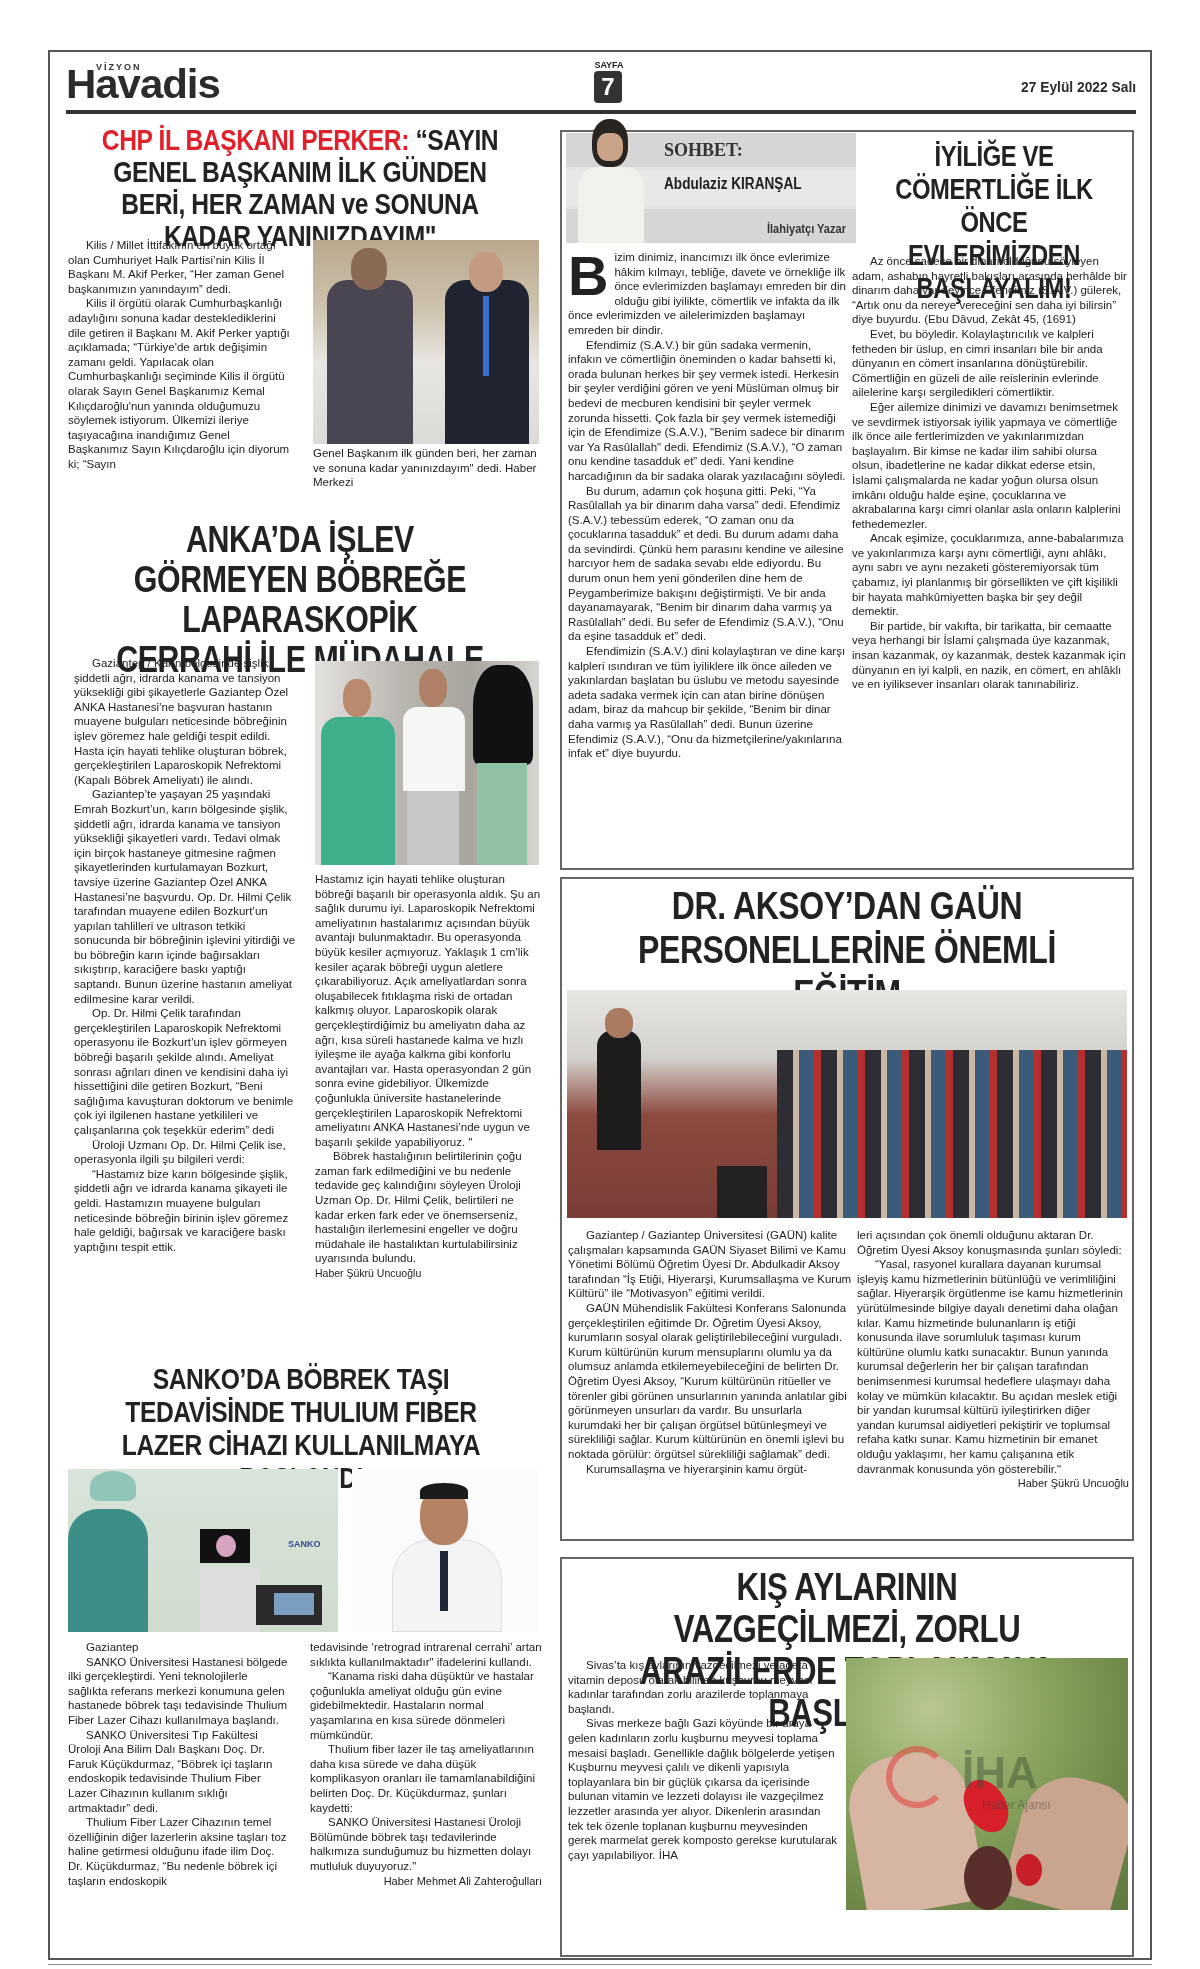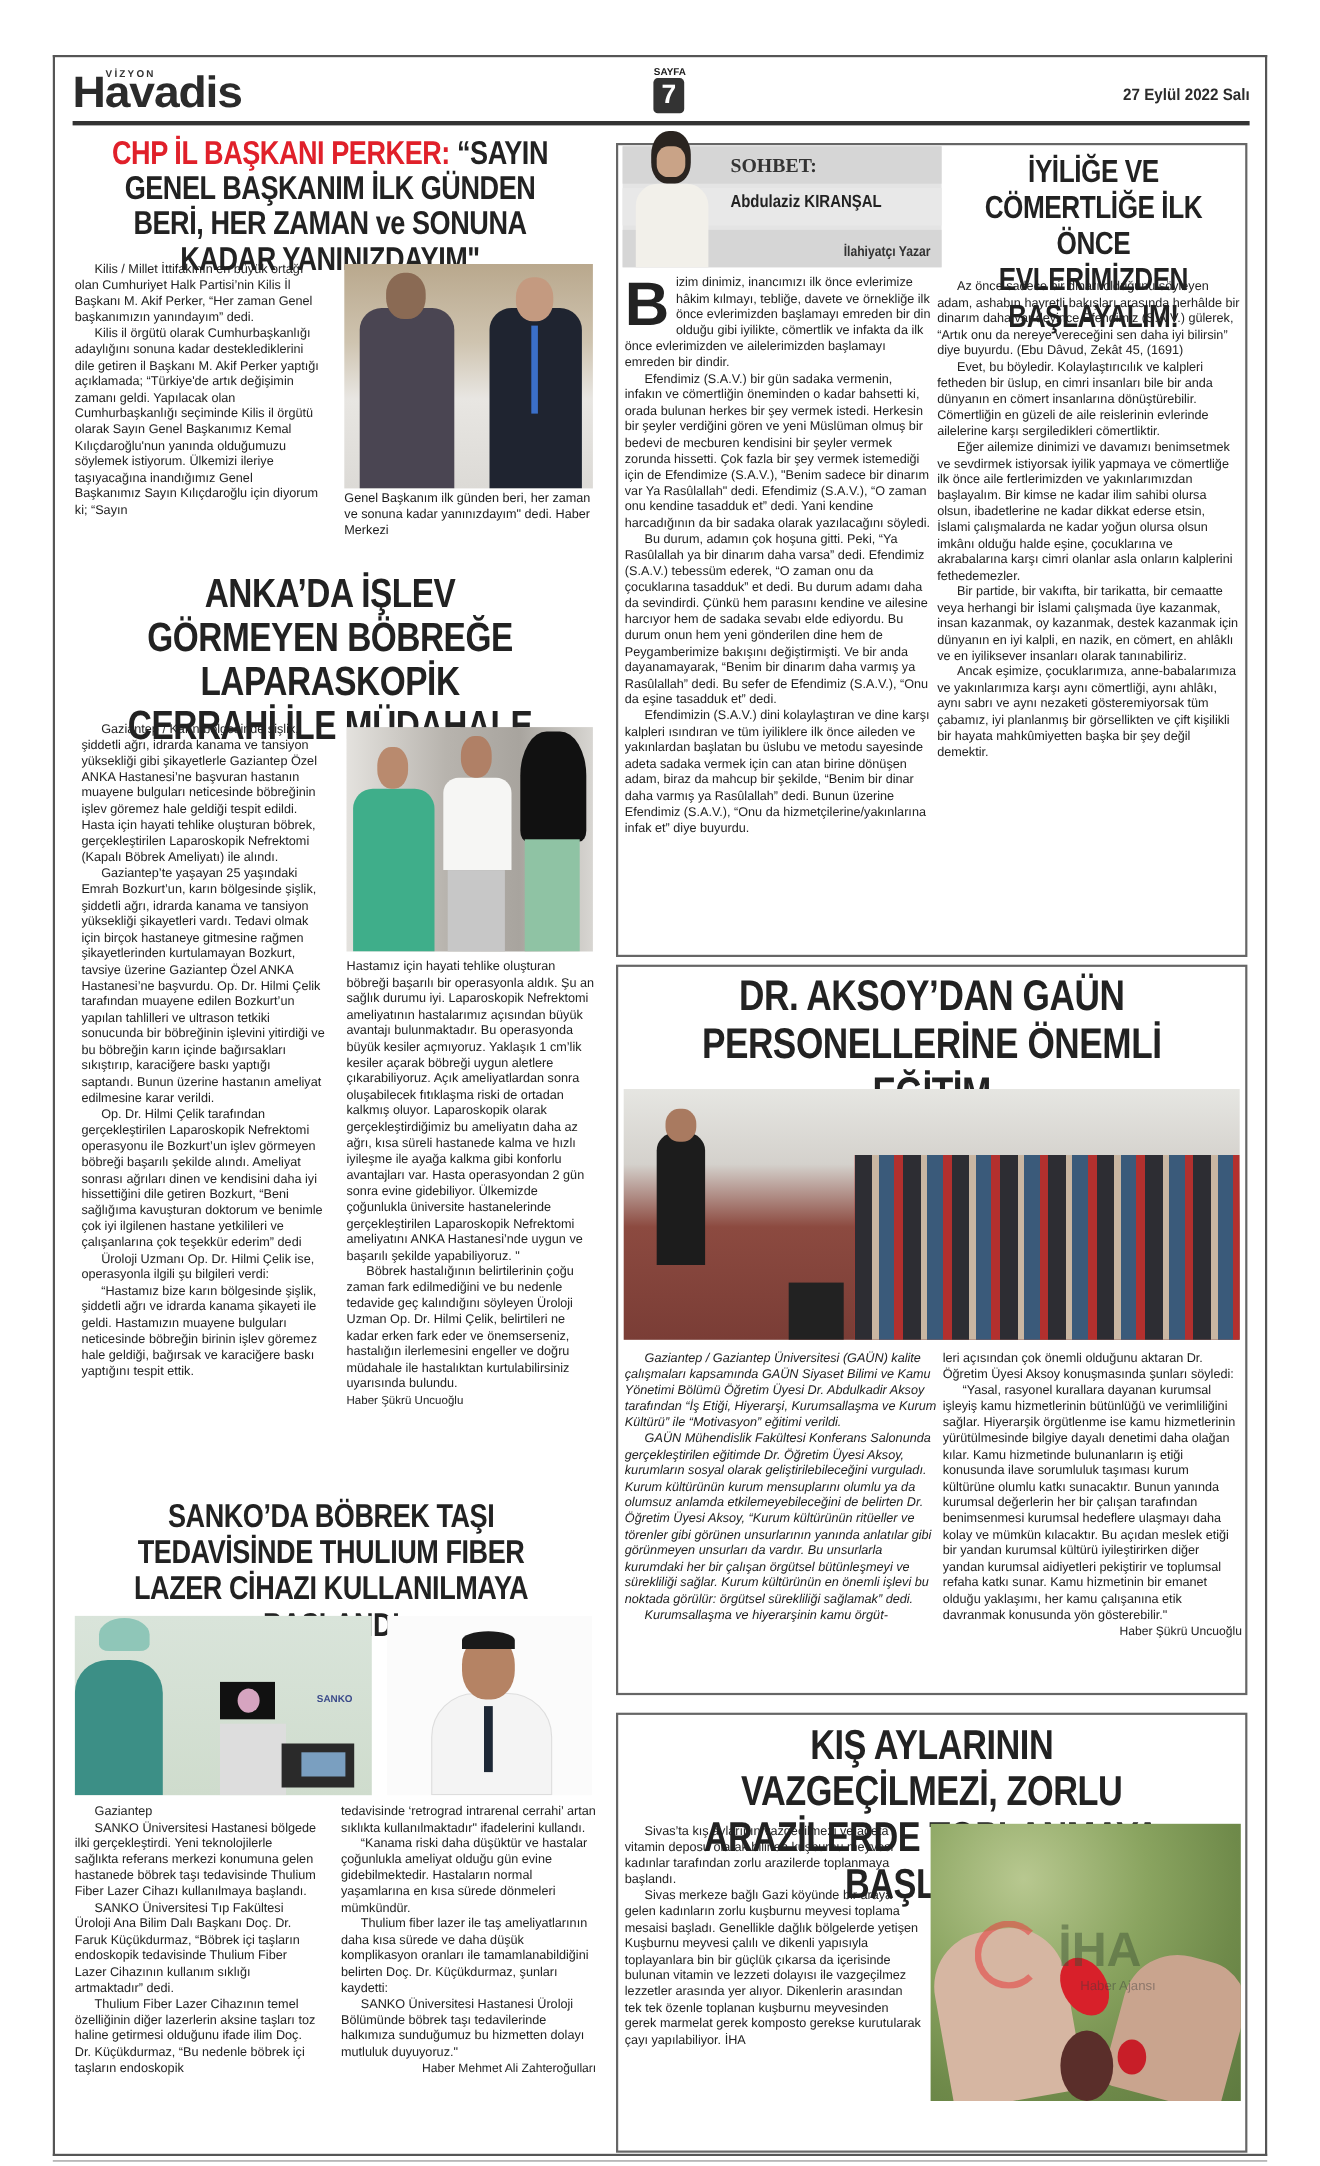--- a/index.html
+++ b/index.html
@@ -86,22 +86,22 @@
 <div class="txt" style="position:absolute;left:568px;top:250px;width:280px;">
   <p class="ni"><span class="dropcap">B</span><span>izim dinimiz, inancımızı ilk önce evlerimize hâkim kılmayı, tebliğe, davete ve örnekliğe ilk önce evlerimizden başlamayı emreden bir din olduğu gibi iyilikte, cömertlik ve infakta da ilk önce evlerimizden ve ailelerimizden başlamayı emreden bir dindir.</span></p>
   <p>Efendimiz (S.A.V.) bir gün sadaka vermenin, infakın ve cömertliğin öneminden o kadar bahsetti ki, orada bulunan herkes bir şey vermek istedi. Herkesin bir şeyler verdiğini gören ve yeni Müslüman olmuş bir bedevi de mecburen kendisini bir şeyler vermek zorunda hissetti. Çok fazla bir şey vermek istemediği için de Efendimize (S.A.V.), "Benim sadece bir dinarım var Ya Rasûlallah" dedi. Efendimiz (S.A.V.), “O zaman onu kendine tasadduk et” dedi. Yani kendine harcadığının da bir sadaka olarak yazılacağını söyledi.</p>
   <p>Bu durum, adamın çok hoşuna gitti. Peki, “Ya Rasûlallah ya bir dinarım daha varsa” dedi. Efendimiz (S.A.V.) tebessüm ederek, “O zaman onu da çocuklarına tasadduk” et dedi. Bu durum adamı daha da sevindirdi. Çünkü hem parasını kendine ve ailesine harcıyor hem de sadaka sevabı elde ediyordu. Bu durum onun hem yeni gönderilen dine hem de Peygamberimize bakışını değiştirmişti. Ve bir anda dayanamayarak, “Benim bir dinarım daha varmış ya Rasûlallah” dedi. Bu sefer de Efendimiz (S.A.V.), “Onu da eşine tasadduk et” dedi.</p>
   <p>Efendimizin (S.A.V.) dini kolaylaştıran ve dine karşı kalpleri ısındıran ve tüm iyiliklere ilk önce aileden ve yakınlardan başlatan bu üslubu ve metodu sayesinde adeta sadaka vermek için can atan birine dönüşen adam, biraz da mahcup bir şekilde, “Benim bir dinar daha varmış ya Rasûlallah” dedi. Bunun üzerine Efendimiz (S.A.V.), “Onu da hizmetçilerine/yakınlarına infak et” diye buyurdu.</p>
 </div>
 <div class="txt" style="position:absolute;left:852px;top:254px;width:276px;">
   <p>Az önce sadece bir dinarı olduğunu söyleyen adam, ashabın hayretli bakışları arasında herhâlde bir dinarım daha var deyince Efendimiz (S.A.V.) gülerek, “Artık onu da nereye vereceğini sen daha iyi bilirsin” diye buyurdu. (Ebu Dâvud, Zekât 45, (1691)</p>
   <p>Evet, bu böyledir. Kolaylaştırıcılık ve kalpleri fetheden bir üslup, en cimri insanları bile bir anda dünyanın en cömert insanlarına dönüştürebilir. Cömertliğin en güzeli de aile reislerinin evlerinde ailelerine karşı sergiledikleri cömertliktir.</p>
   <p>Eğer ailemize dinimizi ve davamızı benimsetmek ve sevdirmek istiyorsak iyilik yapmaya ve cömertliğe ilk önce aile fertlerimizden ve yakınlarımızdan başlayalım. Bir kimse ne kadar ilim sahibi olursa olsun, ibadetlerine ne kadar dikkat ederse etsin, İslami çalışmalarda ne kadar yoğun olursa olsun imkânı olduğu halde eşine, çocuklarına ve akrabalarına karşı cimri olanlar asla onların kalplerini fethedemezler.</p>
+  <p>Ancak eşimize, çocuklarımıza, anne-babalarımıza ve yakınlarımıza karşı aynı cömertliği, aynı ahlâkı, aynı sabrı ve aynı nezaketi gösteremiyorsak tüm çabamız, iyi planlanmış bir görsellikten ve çift kişilikli bir hayata mahkûmiyetten başka bir şey değil demektir.</p>
   <p>Bir partide, bir vakıfta, bir tarikatta, bir cemaatte veya herhangi bir İslami çalışmada üye kazanmak, insan kazanmak, oy kazanmak, destek kazanmak için dünyanın en iyi kalpli, en nazik, en cömert, en ahlâklı ve en iyiliksever insanları olarak tanınabiliriz.</p>
-  <p>Ancak eşimize, çocuklarımıza, anne-babalarımıza ve yakınlarımıza karşı aynı cömertliği, aynı ahlâkı, aynı sabrı ve aynı nezaketi gösteremiyorsak tüm çabamız, iyi planlanmış bir görsellikten ve çift kişilikli bir hayata mahkûmiyetten başka bir şey değil demektir.</p>
 </div>
 
 <div class="head" style="position:absolute;left:70px;top:520px;width:460px;font-size:37px;line-height:40px;">ANKA’DA İŞLEV GÖRMEYEN BÖBREĞE LAPARASKOPİK CERRAHİ İLE MÜDAHALE</div>
 <div class="txt" style="position:absolute;left:74px;top:656px;width:222px;">
   <p>Gaziantep / Karın bölgesinde şişlik, şiddetli ağrı, idrarda kanama ve tansiyon yüksekliği gibi şikayetlerle Gaziantep Özel ANKA Hastanesi’ne başvuran hastanın muayene bulguları neticesinde böbreğinin işlev göremez hale geldiği tespit edildi. Hasta için hayati tehlike oluşturan böbrek, gerçekleştirilen Laparoskopik Nefrektomi (Kapalı Böbrek Ameliyatı) ile alındı.</p>
   <p>Gaziantep’te yaşayan 25 yaşındaki Emrah Bozkurt’un, karın bölgesinde şişlik, şiddetli ağrı, idrarda kanama ve tansiyon yüksekliği şikayetleri vardı. Tedavi olmak için birçok hastaneye gitmesine rağmen şikayetlerinden kurtulamayan Bozkurt, tavsiye üzerine Gaziantep Özel ANKA Hastanesi’ne başvurdu. Op. Dr. Hilmi Çelik tarafından muayene edilen Bozkurt’un yapılan tahlilleri ve ultrason tetkiki sonucunda bir böbreğinin işlevini yitirdiği ve bu böbreğin karın içinde bağırsakları sıkıştırıp, karaciğere baskı yaptığı saptandı. Bunun üzerine hastanın ameliyat edilmesine karar verildi.</p>
   <p>Op. Dr. Hilmi Çelik tarafından gerçekleştirilen Laparoskopik Nefrektomi operasyonu ile Bozkurt’un işlev görmeyen böbreği başarılı şekilde alındı. Ameliyat sonrası ağrıları dinen ve kendisini daha iyi hissettiğini dile getiren Bozkurt, “Beni sağlığıma kavuşturan doktorum ve benimle çok iyi ilgilenen hastane yetkilileri ve çalışanlarına çok teşekkür ederim” dedi</p>
   <p>Üroloji Uzmanı Op. Dr. Hilmi Çelik ise, operasyonla ilgili şu bilgileri verdi:</p>
   <p>“Hastamız bize karın bölgesinde şişlik, şiddetli ağrı ve idrarda kanama şikayeti ile geldi. Hastamızın muayene bulguları neticesinde böbreğin birinin işlev göremez hale geldiği, bağırsak ve karaciğere baskı yaptığını tespit ettik.</p>
 </div>
@@ -152,21 +152,21 @@
 </div>
 
 <div class="box" style="left:560px;top:877px;width:574px;height:664px;"></div>
 <div class="head" style="position:absolute;left:566px;top:884px;width:562px;font-size:39px;line-height:44px;">DR. AKSOY’DAN GAÜN PERSONELLERİNE ÖNEMLİ EĞİTİM</div>
 <div class="photo" style="left:567px;top:990px;width:560px;height:228px;background:linear-gradient(180deg,#e6e6e2 0%,#d4d1cc 30%,#8c4a40 55%,#7a3d36 100%);">
   <div style="position:absolute;left:30px;top:40px;width:44px;height:120px;background:#1c1c1c;border-radius:16px 16px 0 0"></div>
   <div style="position:absolute;left:38px;top:18px;width:28px;height:30px;background:#a97a60;border-radius:45%"></div>
   <div style="position:absolute;left:150px;top:176px;width:50px;height:52px;background:#222"></div>
   <div style="position:absolute;left:210px;top:60px;width:350px;height:168px;background:repeating-linear-gradient(90deg,#2d2d33 0 16px,#c9b6a2 16px 22px,#3a5a7a 22px 36px,#b3302e 36px 44px)"></div>
 </div>
-<div class="txt" style="position:absolute;left:568px;top:1228px;width:284px;font-style:italic;">
+<div class="txt" style="position:absolute;left:568px;top:1228px;width:284px;">
   <p>Gaziantep / Gaziantep Üniversitesi (GAÜN) kalite çalışmaları kapsamında GAÜN Siyaset Bilimi ve Kamu Yönetimi Bölümü Öğretim Üyesi Dr. Abdulkadir Aksoy tarafından “İş Etiği, Hiyerarşi, Kurumsallaşma ve Kurum Kültürü” ile “Motivasyon” eğitimi verildi.</p>
   <p>GAÜN Mühendislik Fakültesi Konferans Salonunda gerçekleştirilen eğitimde Dr. Öğretim Üyesi Aksoy, kurumların sosyal olarak geliştirilebileceğini vurguladı. Kurum kültürünün kurum mensuplarını olumlu ya da olumsuz anlamda etkilemeyebileceğini de belirten Dr. Öğretim Üyesi Aksoy, “Kurum kültürünün ritüeller ve törenler gibi görünen unsurlarının yanında anlatılar gibi görünmeyen unsurları da vardır. Bu unsurlarla kurumdaki her bir çalışan örgütsel bütünleşmeyi ve sürekliliği sağlar. Kurum kültürünün en önemli işlevi bu noktada görülür: örgütsel sürekliliği sağlamak” dedi.</p>
   <p>Kurumsallaşma ve hiyerarşinin kamu örgüt-</p>
 </div>
 <div class="txt" style="position:absolute;left:857px;top:1228px;width:272px;">
   <p class="ni">leri açısından çok önemli olduğunu aktaran Dr. Öğretim Üyesi Aksoy konuşmasında şunları söyledi:</p>
   <p>“Yasal, rasyonel kurallara dayanan kurumsal işleyiş kamu hizmetlerinin bütünlüğü ve verimliliğini sağlar. Hiyerarşik örgütlenme ise kamu hizmetlerinin yürütülmesinde bilgiye dayalı denetimi daha olağan kılar. Kamu hizmetinde bulunanların iş etiği konusunda ilave sorumluluk taşıması kurum kültürüne olumlu katkı sunacaktır. Bunun yanında kurumsal değerlerin her bir çalışan tarafından benimsenmesi kurumsal hedeflere ulaşmayı daha kolay ve mümkün kılacaktır. Bu açıdan meslek etiği bir yandan kurumsal kültürü iyileştirirken diğer yandan kurumsal aidiyetleri pekiştirir ve toplumsal refaha katkı sunar. Kamu hizmetinin bir emanet olduğu yaklaşımı, her kamu çalışanına etik davranmak konusunda yön gösterebilir."</p>
   <p class="ni by">Haber Şükrü Uncuoğlu</p>
 </div>
 

